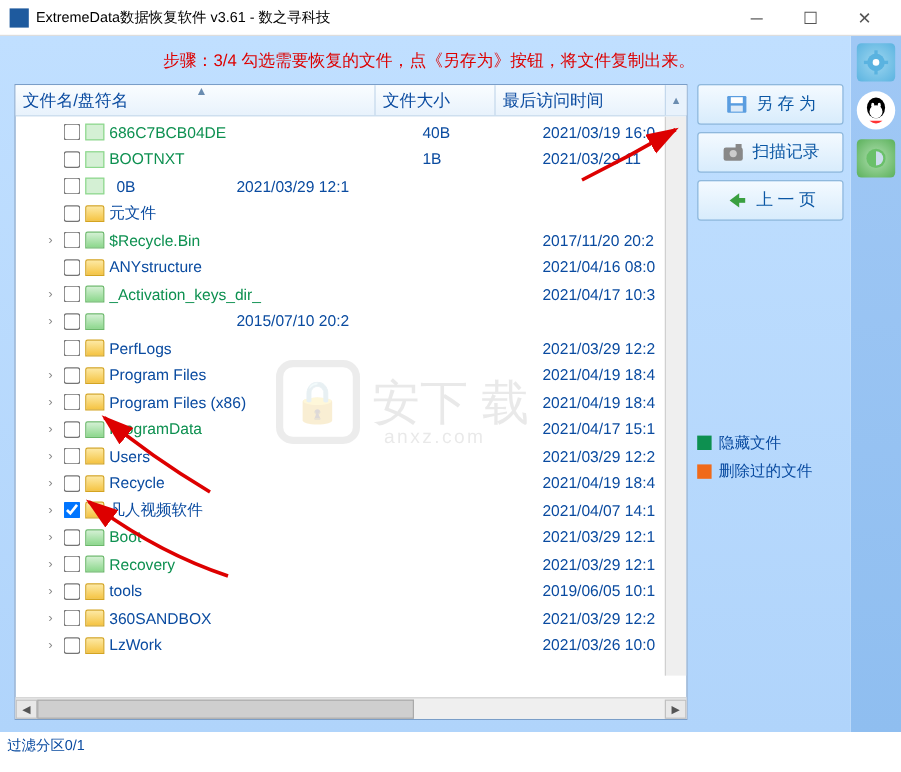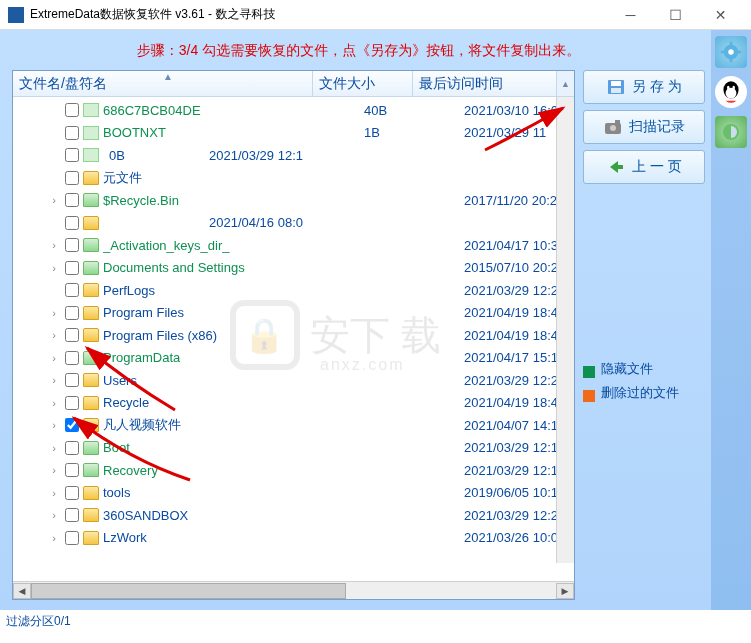--- a/index.html
+++ b/index.html
@@ -22,32 +22,32 @@
 
 .inner { display: flex; gap: 8px; height: 530px; }
 .file-pane { flex: 1; background: #fff; border: 1px solid #7a9ec8; display: flex; flex-direction: column; }
 .right-pane { width: 122px; display: flex; flex-direction: column; gap: 6px; }
 
 .btn { height: 34px; background: linear-gradient(#f4faff, #d8ecfc); border: 1px solid #8fb8dc; border-radius: 3px; display: flex; align-items: center; justify-content: center; gap: 6px; color: #0b57a4; font-size: 14px; cursor: pointer; }
 .btn-icon { width: 20px; height: 18px; display: inline-block; }
 .icon-save svg, .icon-scan svg, .icon-prev svg { width: 100%; height: 100%; }
 
 .legend { margin-top: 170px; }
-.legend-item { display: flex; align-items: flex-end; gap: 6px; color: #0a4ba0; font-size: 13px; margin-bottom: 6px; }
+.legend-item { display: flex; align-items: center; gap: 6px; color: #0a4ba0; font-size: 13px; margin-bottom: 6px; }
 .legend-sq { width: 12px; height: 12px; display: inline-block; }
 
 .cols { display: flex; background: linear-gradient(#fafdff, #e8f2fc); border-bottom: 1px solid #c4d8ec; height: 26px; align-items: center; color: #0a4ba0; font-size: 14px; position: relative; }
 .col-name { width: 300px; padding-left: 6px; border-right: 1px solid #c4d8ec; height: 100%; display: flex; align-items: center; }
 .col-size { width: 100px; padding-left: 6px; border-right: 1px solid #c4d8ec; height: 100%; display: flex; align-items: center; }
 .col-time { flex: 1; padding-left: 6px; height: 100%; display: flex; align-items: center; }
 .sort-arrow { position: absolute; left: 150px; top: 0; color: #6a8cb0; font-size: 10px; }
 .scroll-up { width: 18px; background: #e8f2fc; border-left: 1px solid #c4d8ec; height: 100%; display: flex; align-items: center; justify-content: center; color: #6a8cb0; font-size: 9px; }
 
 .file-list { flex: 1; overflow: hidden; position: relative; }
-.file-rows { padding: 2px 16px; }
+.file-rows { padding: 2px 4px; }
 .row { display: flex; align-items: center; height: 22.5px; color: #0a4ba0; font-size: 13px; }
 .row .exp { width: 14px; text-align: center; color: #888; font-size: 11px; user-select: none; }
 .row .chk { width: 14px; height: 14px; margin: 0 4px; }
 .row .ficon { width: 16px; height: 14px; margin-right: 4px; position: relative; }
 .row .ficon.folder { background: linear-gradient(#fde9a4, #f5c443); border-radius: 2px 2px 0 0; border: 1px solid #d4a420; }
 .row .ficon.folder.hidden-f { background: linear-gradient(#d4f0d4, #8dd88d); border: 1px solid #6ab86a; }
 .row .ficon.file-i { background: #f5f5f5; border: 1px solid #c4d8ec; }
 .row .ficon.file-i.hidden-f { background: #d4f0d4; border: 1px solid #8dd88d; }
 .row .fname { width: 255px; white-space: nowrap; overflow: hidden; text-overflow: ellipsis; }
 .row .fname.hidden-f { color: #0d9050; }
@@ -98,21 +98,21 @@
           <div class="scroll-up">▲</div>
         </div>
         <div class="file-list">
           <div class="file-rows" id="file-rows">
               <div class="row indent1">
                 <span class="exp"></span>
                 <input type="checkbox" class="chk" style="">
                 <span class="ficon file-i hidden-f"></span>
                 <span class="fname hidden-f">686C7BCB04DE</span>
                 <span class="fsize">40B</span>
-                <span class="ftime">2021/03/10 16:0</span>
+                <span class="ftime">2021/03/19 16:0</span>
               </div>
               <div class="row indent1">
                 <span class="exp"></span>
                 <input type="checkbox" class="chk" style="">
                 <span class="ficon file-i hidden-f"></span>
                 <span class="fname hidden-f">BOOTNXT</span>
                 <span class="fsize">1B</span>
                 <span class="ftime">2021/03/29 11</span>
               </div>
               <div class="row indent1">
@@ -135,36 +135,36 @@
                 <input type="checkbox" class="chk" style="">
                 <span class="ficon folder hidden-f"></span>
                 <span class="fname hidden-f">$Recycle.Bin</span>
                 <span class="fsize"></span>
                 <span class="ftime">2017/11/20 20:2</span>
               </div>
               <div class="row indent1">
                 <span class="exp"></span>
                 <input type="checkbox" class="chk" style="">
                 <span class="ficon folder"></span>
+                <span class="fname">ANYstructure</span>
                 <span class="fsize"></span>
                 <span class="ftime">2021/04/16 08:0</span>
               </div>
               <div class="row indent1">
                 <span class="exp">›</span>
                 <input type="checkbox" class="chk" style="">
                 <span class="ficon folder hidden-f"></span>
                 <span class="fname hidden-f">_Activation_keys_dir_</span>
                 <span class="fsize"></span>
                 <span class="ftime">2021/04/17 10:3</span>
               </div>
               <div class="row indent1">
                 <span class="exp">›</span>
                 <input type="checkbox" class="chk" style="">
                 <span class="ficon folder hidden-f"></span>
-                <span class="fname hidden-f">Documents and Settings</span>
                 <span class="fsize"></span>
                 <span class="ftime">2015/07/10 20:2</span>
               </div>
               <div class="row indent1">
                 <span class="exp"></span>
                 <input type="checkbox" class="chk" style="">
                 <span class="ficon folder"></span>
                 <span class="fname">PerfLogs</span>
                 <span class="fsize"></span>
                 <span class="ftime">2021/03/29 12:2</span>

